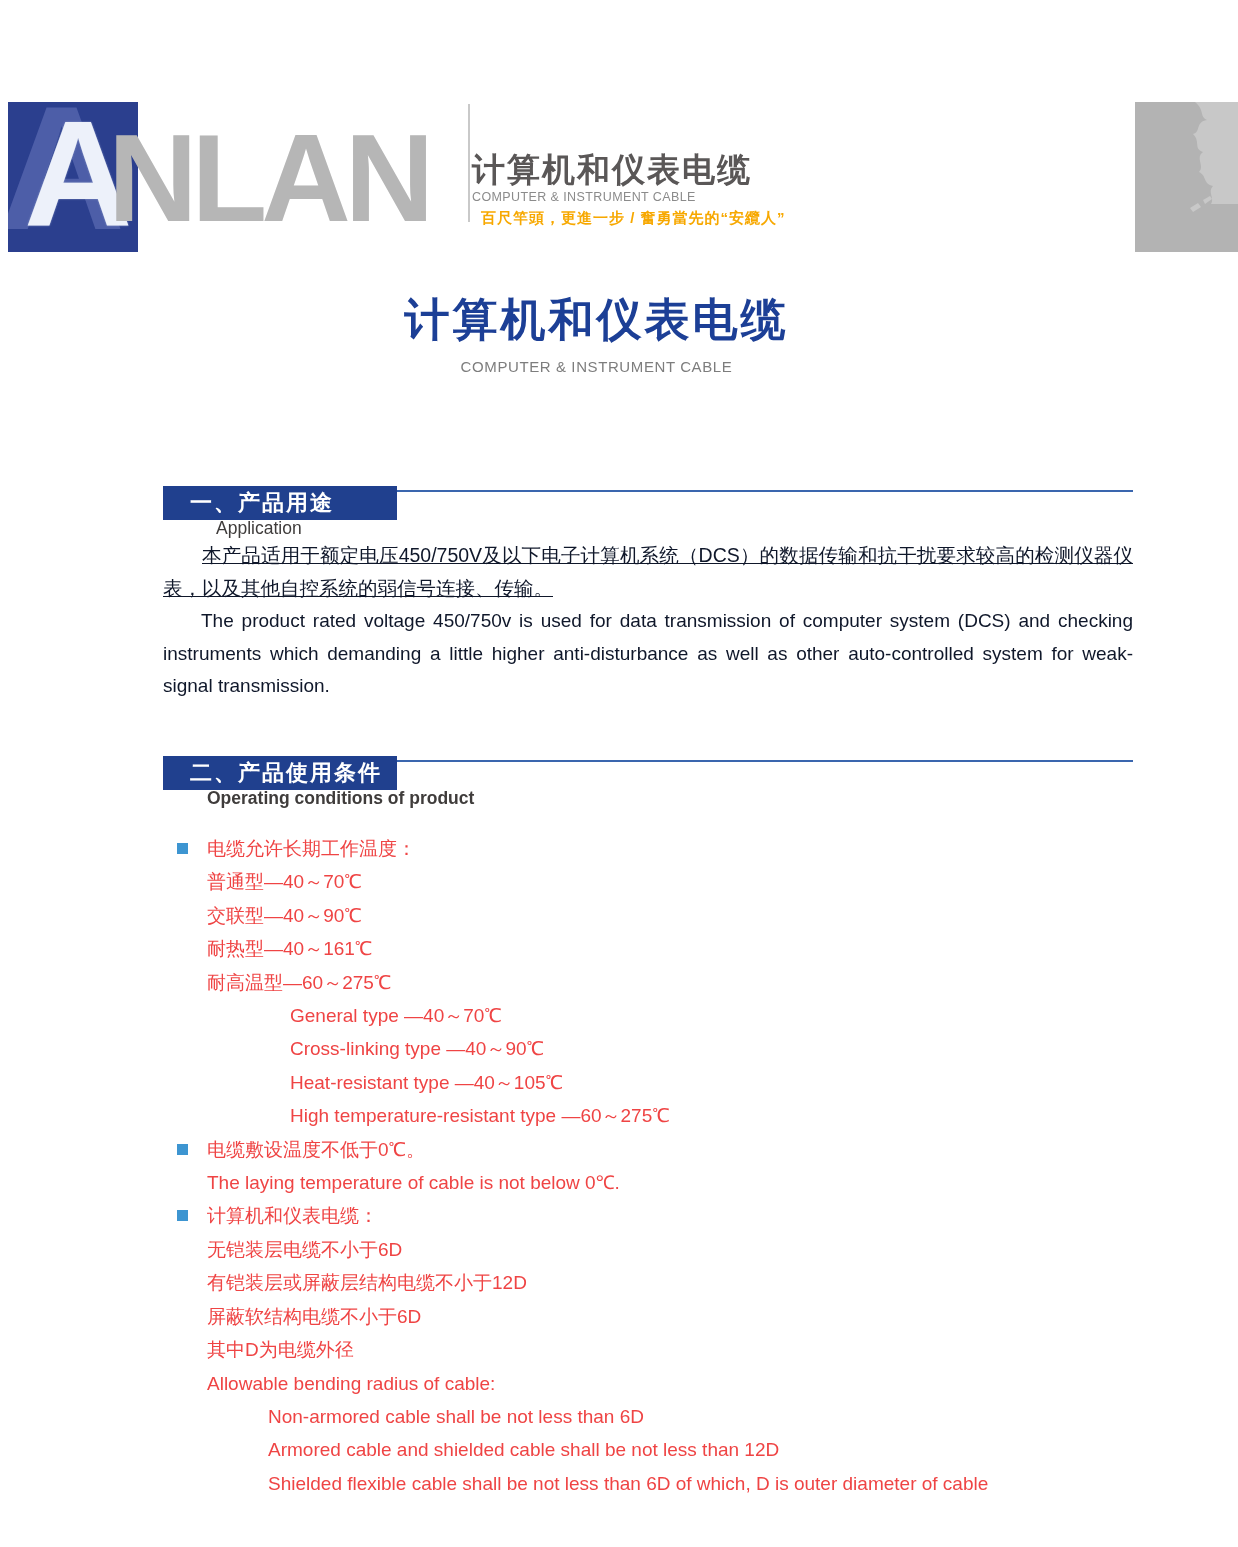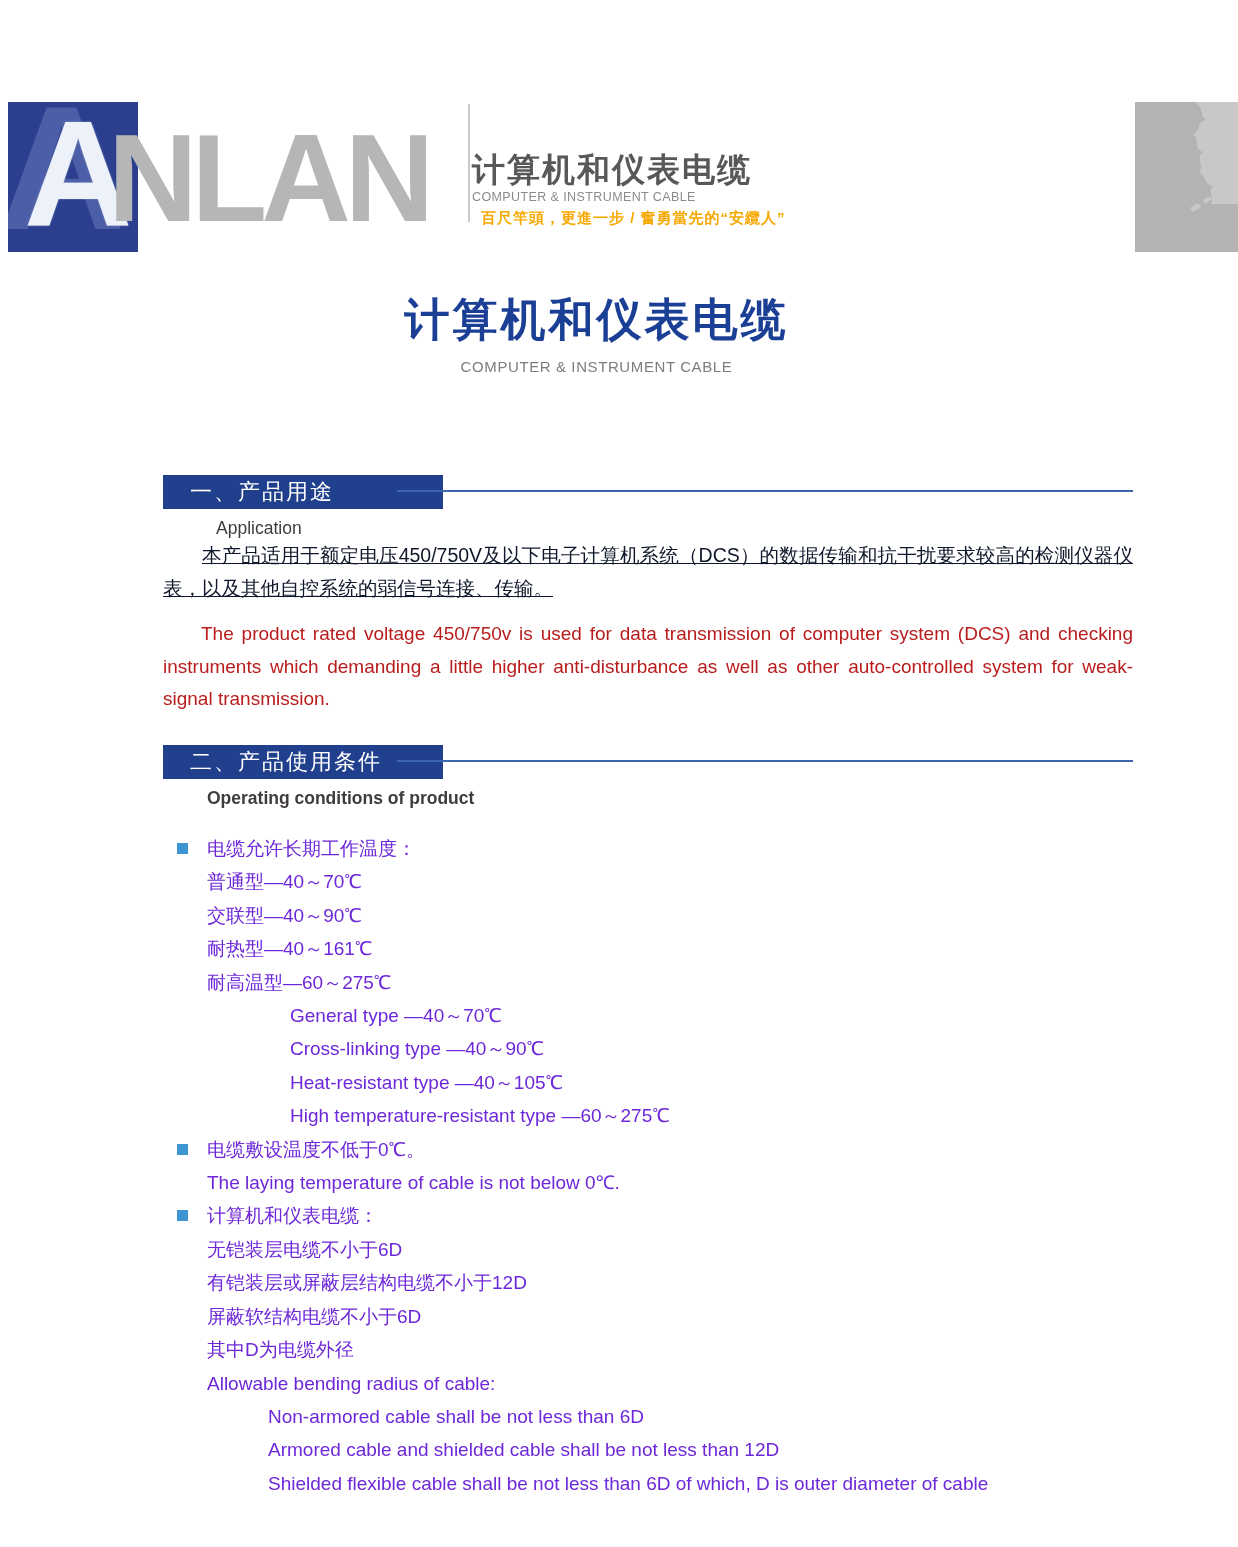--- a/index.html
+++ b/index.html
@@ -20,33 +20,33 @@
   .corner-box svg { position:absolute; right:0; top:0; }
 
   
   .doc-title { position:absolute; left:0; top:294px; width:1193px; text-align:center; }
   .doc-title h1 { font-size:45px; font-weight:bold; color:#1c3f96; letter-spacing:3px; line-height:52px; }
   .doc-subtitle { margin-top:12px; font-size:15px; color:#7d7d7d; letter-spacing:0.6px; }
 
   
   .section { position:absolute; left:163px; width:970px; }
   .sec-head { position:relative; height:34px; }
-  .sec-box { position:absolute; left:0; top:1px; width:280px; height:34px; background:#20408e; color:#ffffff;
-             font-size:22px; font-weight:normal; letter-spacing:2px; line-height:34px; padding-left:27px; }
+  .sec-box { position:absolute; left:0; top:12px; width:234px; height:34px; background:#20408e; color:#ffffff;
+             font-size:22px; font-weight:bold; letter-spacing:2px; line-height:34px; padding-left:27px; }
   .sec-line { position:absolute; left:234px; right:0; top:16px; height:2px; background:#3a66ae; }
   .sec-sub { margin-top:10px; margin-left:53px; font-size:17.5px; color:#3f3c3b; }
   .sec-sub.s2 { margin-left:44px;font-weight:bold; }
 
   .para { margin-left:0; width:970px; text-align:justify; text-indent:2em; }
   .para.zh { font-size:19.5px; line-height:33px; color:#0f172a;text-decoration:underline; }
-  .para.en { margin-top:13px; font-size:19px; line-height:32.5px; color:#b91c1c; }
+  .para.en { font-size:19px; line-height:32.5px; color:#0f172a; }
 
   
   .spec-list { list-style:none; margin-top:23px; }
-  .spec-list li { position:relative; padding-left:44px; font-size:19px; line-height:33.4px; color:#6d28d9; }
+  .spec-list li { position:relative; padding-left:44px; font-size:19px; line-height:33.4px; color:#ef4444; }
   .spec-list li.lvl2a { padding-left:127px; }
   .spec-list li.lvl2b { padding-left:105px; }
   .sq { position:absolute; left:14px; top:11px; width:11px; height:11px; background:#3d95d1; }
 </style>
 </head>
 <body>
 
 <div class="page">
 
   <div>

